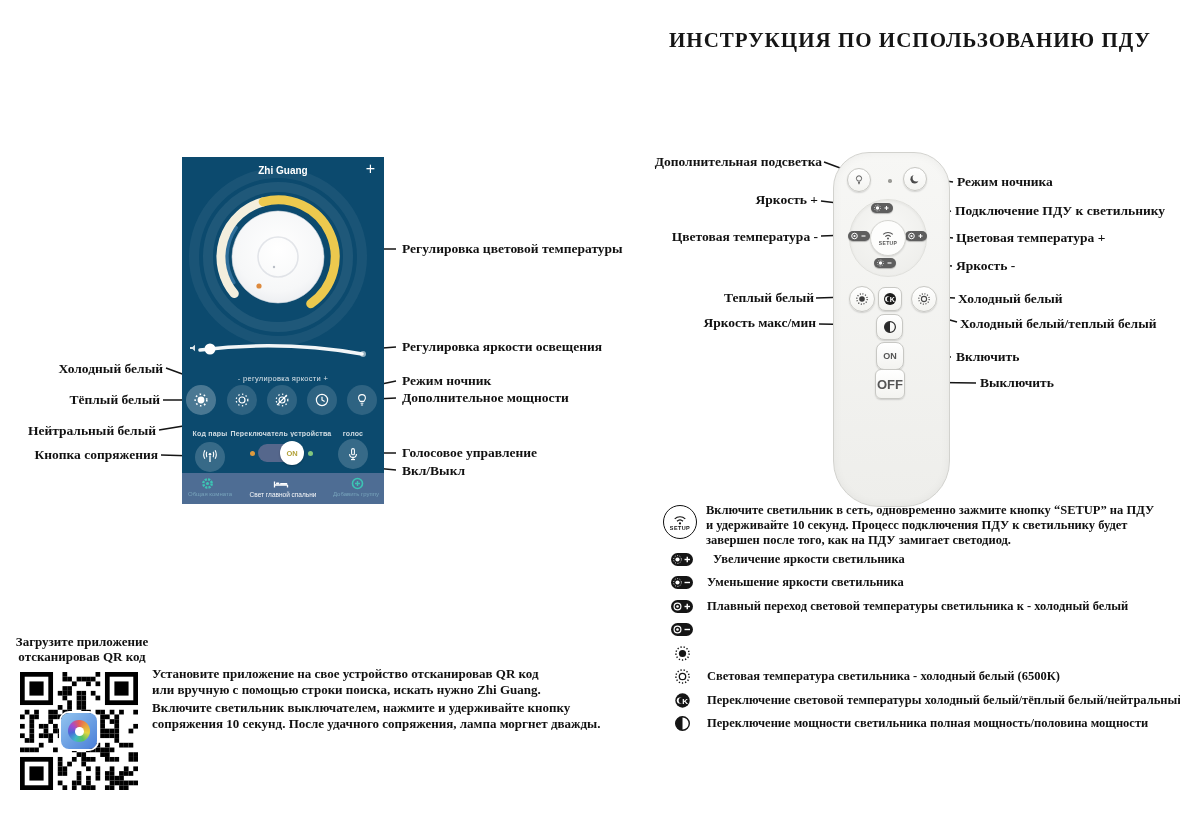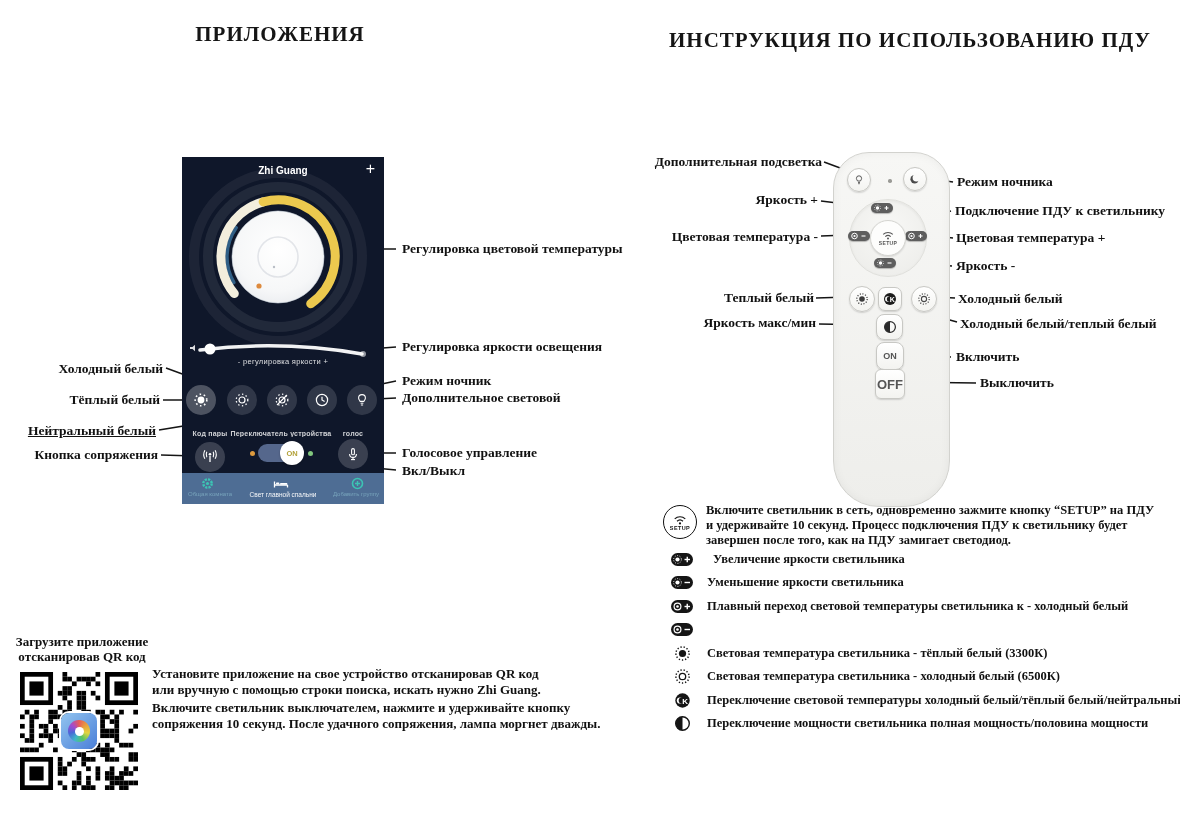--- a/index.html
+++ b/index.html
@@ -8,25 +8,25 @@
   .abs{position:absolute;}
   .title{position:absolute;font-weight:700;font-size:21px;letter-spacing:1px;text-align:center;color:#151515;}
   .callout{position:absolute;font-weight:700;font-size:13.5px;white-space:nowrap;color:#111;}
   .ta-r{text-align:right;}
   .para{position:absolute;font-weight:700;font-size:13px;line-height:15.5px;white-space:pre-line;color:#111;}
   .legend-row{position:absolute;display:flex;align-items:center;gap:13px;height:20px;}
   .legend-ic{width:24px;display:flex;justify-content:center;align-items:center;flex:0 0 24px;}
   .legend-tx{font-weight:700;font-size:12.5px;white-space:nowrap;color:#111;}
 
   
-  .phone{position:absolute;left:182px;top:157px;width:202px;height:347px;background:#0f172a;overflow:hidden;
+  .phone{position:absolute;left:182px;top:157px;width:202px;height:347px;background:#0c4a6e;overflow:hidden;
          font-family:"Liberation Sans",sans-serif;}
   .phone-title{position:absolute;left:0;top:8px;width:100%;text-align:center;font-size:10px;font-weight:700;color:#fff;}
   .phone-plus{position:absolute;right:9px;top:3px;font-size:16px;font-weight:400;color:#fff;}
-  .hint{position:absolute;left:0;top:200px;width:100%;text-align:center;font-size:7.5px;letter-spacing:.3px;
+  .hint{position:absolute;left:0;top:217px;width:100%;text-align:center;font-size:7.5px;letter-spacing:.3px;
         color:rgba(255,255,255,.85);}
   .app-circle{position:absolute;border-radius:50%;background:rgba(255,255,255,.14);
               display:flex;align-items:center;justify-content:center;}
   .app-lbl{position:absolute;font-size:7px;font-weight:700;color:rgba(255,255,255,.8);text-align:center;
            letter-spacing:.2px;white-space:nowrap;overflow:hidden;}
   .toggle{position:absolute;left:76px;top:287px;width:44px;height:18px;border-radius:9px;background:#55678c;}
   .knob{position:absolute;left:98px;top:284px;width:24px;height:24px;border-radius:50%;background:#fff;
         box-shadow:0 1px 2px rgba(0,0,0,.25);display:flex;align-items:center;justify-content:center;
         font-size:7.5px;font-weight:700;color:#b3a23a;}
   .dot{position:absolute;width:5px;height:5px;border-radius:50%;}
@@ -65,21 +65,20 @@
            box-shadow:0 0 0 2px #fff;}
   .qr-logo .ring{width:22px;height:22px;border-radius:50%;
            background:conic-gradient(#e85a5a,#e8a13c,#e2d43e,#58c462,#3fb7c9,#4a67d8,#a14ad0,#e85a5a);
            display:flex;align-items:center;justify-content:center;}
   .qr-logo .ring div{width:9px;height:9px;border-radius:50%;background:#fff;}
 </style>
 </head>
 <body>
 
 <div class="title" style="left:55px;top:22px;width:450px;">
-  <div>ПРИЛОЖЕНИЯ</div>
 </div>
 <div class="title" style="left:660px;top:28px;width:500px;">ИНСТРУКЦИЯ ПО ИСПОЛЬЗОВАНИЮ ПДУ</div>
 
 <svg class="abs" width="1180" height="825" viewBox="0 0 1180 825" style="left:0;top:0;pointer-events:none">
   <g stroke="#151515" stroke-width="1.5">
     <line x1="166" y1="368" x2="234" y2="393"></line>
     <line x1="163" y1="400" x2="185" y2="400"></line>
     <line x1="159" y1="430" x2="269" y2="412"></line>
     <line x1="161" y1="455" x2="195" y2="456"></line>
     <line x1="310" y1="249" x2="396" y2="249"></line>
@@ -212,26 +211,26 @@
       </svg>
     </div>
     <div class="nav-lbl" style="left:0;width:56px;color:rgba(160,215,225,0.5);">Общая комната</div>
     <div class="nav-lbl" style="left:51px;width:100px;color:rgba(255,255,255,0.95);font-size:6.5px;">Свет главной спальни</div>
     <div class="nav-lbl" style="left:146px;width:56px;color:rgba(160,215,225,0.5);">Добавить группу</div>
   </div>
 </div>
 
 <div class="callout ta-r" style="left:20px;top:361px;width:143px;">Холодный белый</div>
 <div class="callout ta-r" style="left:20px;top:392px;width:140px;">Тёплый белый</div>
-<div class="callout ta-r" style="left:16px;top:423px;width:140px;text-decoration:underline;">Нейтральный белый</div>
+<div class="callout ta-r" style="left:16px;top:423px;width:140px;">Нейтральный белый</div>
 <div class="callout ta-r" style="left:18px;top:447px;width:140px;">Кнопка сопряжения</div>
 <div class="callout" style="left:402px;top:241px;">Регулировка цветовой температуры</div>
 <div class="callout" style="left:402px;top:339px;">Регулировка яркости освещения</div>
 <div class="callout" style="left:402px;top:373px;">Режим ночник</div>
-<div class="callout" style="left:402px;top:390px;">Дополнительное световой</div>
+<div class="callout" style="left:402px;top:390px;">Дополнительное мощности</div>
 <div class="callout" style="left:402px;top:445px;">Голосовое управление</div>
 <div class="callout" style="left:402px;top:463px;">Вкл/Выкл</div>
 
 <div class="qr-caption">
   <div>Загрузите приложение</div>
   <div>отсканировав QR код</div>
 </div>
 <div class="qr-wrap">
   <svg id="qr" width="118" height="118" viewBox="0 0 118 118">
       <rect x="0" y="0" width="118" height="118" fill="#fff"></rect>
@@ -605,21 +604,20 @@
       </svg>
   </span>
 </div>
 <div class="legend-row" style="left:670px;top:643px;">
   <span class="legend-ic">
     <svg width="17" height="17" viewBox="0 0 17 17">
         <circle cx="8.5" cy="8.5" r="3.6" fill="#151515"></circle>
       <circle cx="8.5" cy="8.5" r="6.6" fill="none" stroke="#151515" stroke-width="1.5" stroke-dasharray="1.3 1.9"></circle>
       </svg>
   </span>
-  <span class="legend-tx">Световая температура светильника - тёплый белый (3300К)</span>
 </div>
 <div class="legend-row" style="left:670px;top:666px;">
   <span class="legend-ic">
     <svg width="17" height="17" viewBox="0 0 17 17">
         <circle cx="8.5" cy="8.5" r="3.2" fill="none" stroke="#151515" stroke-width="1.3"></circle>
       <circle cx="8.5" cy="8.5" r="6.6" fill="none" stroke="#151515" stroke-width="1.5" stroke-dasharray="1.3 1.9"></circle>
       </svg>
   </span>
   <span class="legend-tx">Световая температура светильника - холодный белый (6500К)</span>
 </div>

